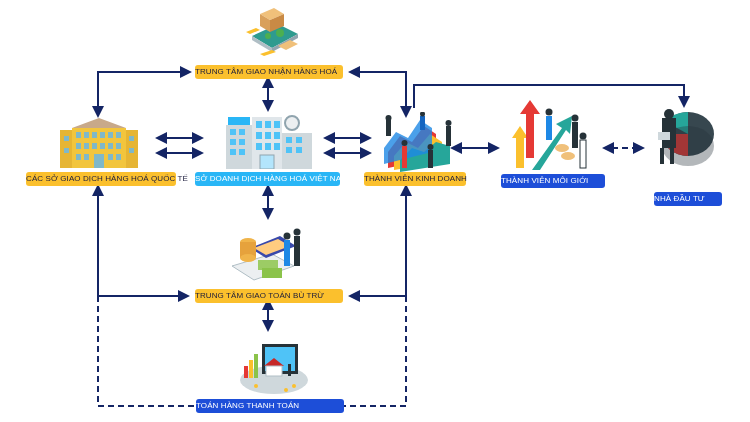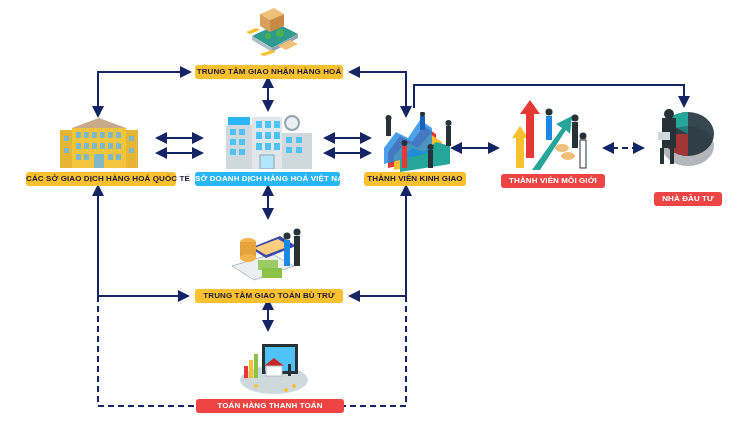--- a/index.html
+++ b/index.html
@@ -1,24 +1,24 @@
 <!DOCTYPE html>
 <html><head>
 <meta charset="utf-8">
 <style>
   html, body { margin: 0; padding: 0; background: #ffffff; }
   body { width: 750px; height: 422px; position: relative; overflow: hidden; font-family: "Liberation Sans", sans-serif; }
   svg.wires { position: absolute; left: 0; top: 0; width: 750px; height: 422px; }
   .label {
-    position: absolute; font-weight: bold; font-size: 8px; letter-spacing: 0.1px;
-    text-align: center; line-height: 14px; height: 14px; border-radius: 3px; white-space: nowrap;
+    position: absolute; font-weight: normal; font-size: 8px; letter-spacing: 0.1px;
+    line-height: 14px; height: 14px; border-radius: 3px; white-space: nowrap;
   }
   .yellow { background: #fbc02d; color: #1a1a3a; }
   .blue { background: #29b6f6; color: #ffffff; }
-  .navy { background: #ef4444; color: #ffffff; }
+  .navy { background: #1d4ed8; color: #ffffff; }
   .illus { position: absolute; }
 </style>
 </head>
 <body>
 
 <svg class="wires" viewBox="0 0 750 422">
   <defs>
     <marker id="ah" markerWidth="6" markerHeight="6" refX="5" refY="3" orient="auto" markerUnits="strokeWidth">
       <path d="M0,0 L6,3 L0,6 z" fill="#142565"></path>
     </marker>
@@ -202,17 +202,17 @@
   <rect x="28" y="26" width="16" height="10" fill="#ffffff" stroke="#b0bec5"></rect>
   <rect x="50" y="24" width="3" height="12" fill="#263238"></rect>
   <circle cx="18" cy="46" r="2" fill="#fbc02d"></circle>
     <circle cx="56" cy="46" r="2" fill="#fbc02d"></circle>
     <circle cx="48" cy="50" r="2" fill="#fbc02d"></circle>
 </svg>
 
 <div class="label yellow" style="left:195px;top:65px;width:148px;">TRUNG TÂM GIAO NHẬN HÀNG HOÁ</div>
 <div class="label yellow" style="left:26px;top:172px;width:150px;">CÁC SỞ GIAO DỊCH HÀNG HOÁ QUỐC TẾ</div>
 <div class="label blue" style="left:195px;top:172px;width:145px;">SỞ DOANH DỊCH HÀNG HOÁ VIỆT NAM</div>
-<div class="label yellow" style="left:364px;top:172px;width:102px;">THÀNH VIÊN KINH GIAO</div>
+<div class="label yellow" style="left:364px;top:172px;width:102px;">THÀNH VIÊN KINH DOANH</div>
 <div class="label navy" style="left:501px;top:174px;width:104px;">THÀNH VIÊN MÔI GIỚI</div>
 <div class="label navy" style="left:654px;top:192px;width:68px;">NHÀ ĐẦU TƯ</div>
 <div class="label yellow" style="left:195px;top:289px;width:148px;">TRUNG TÂM GIAO TOÁN BÙ TRỪ</div>
 <div class="label navy" style="left:196px;top:399px;width:148px;">TOÁN HÀNG THANH TOÁN</div>
 
 </body></html>

